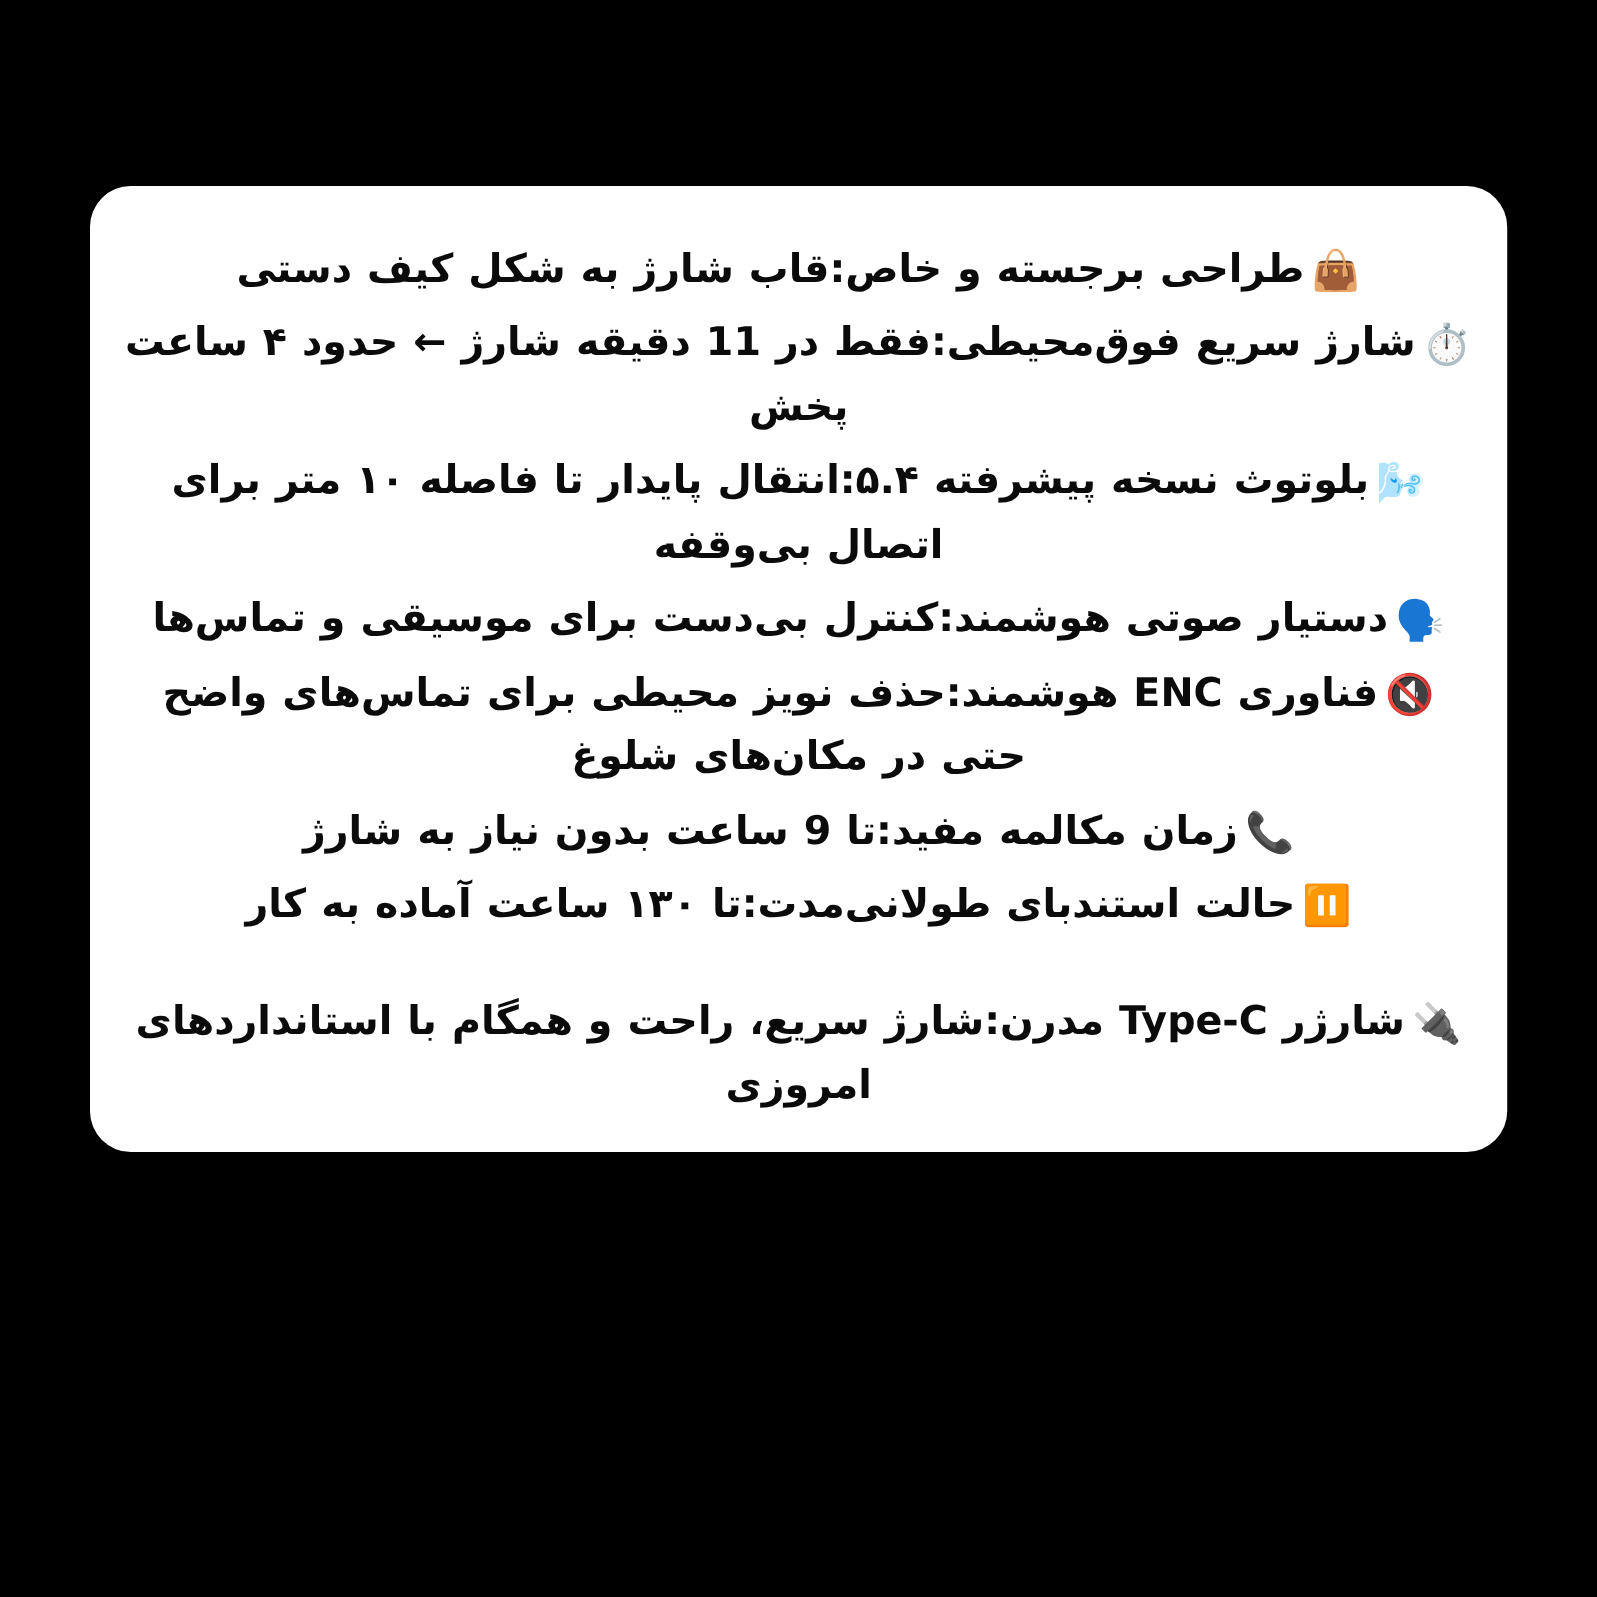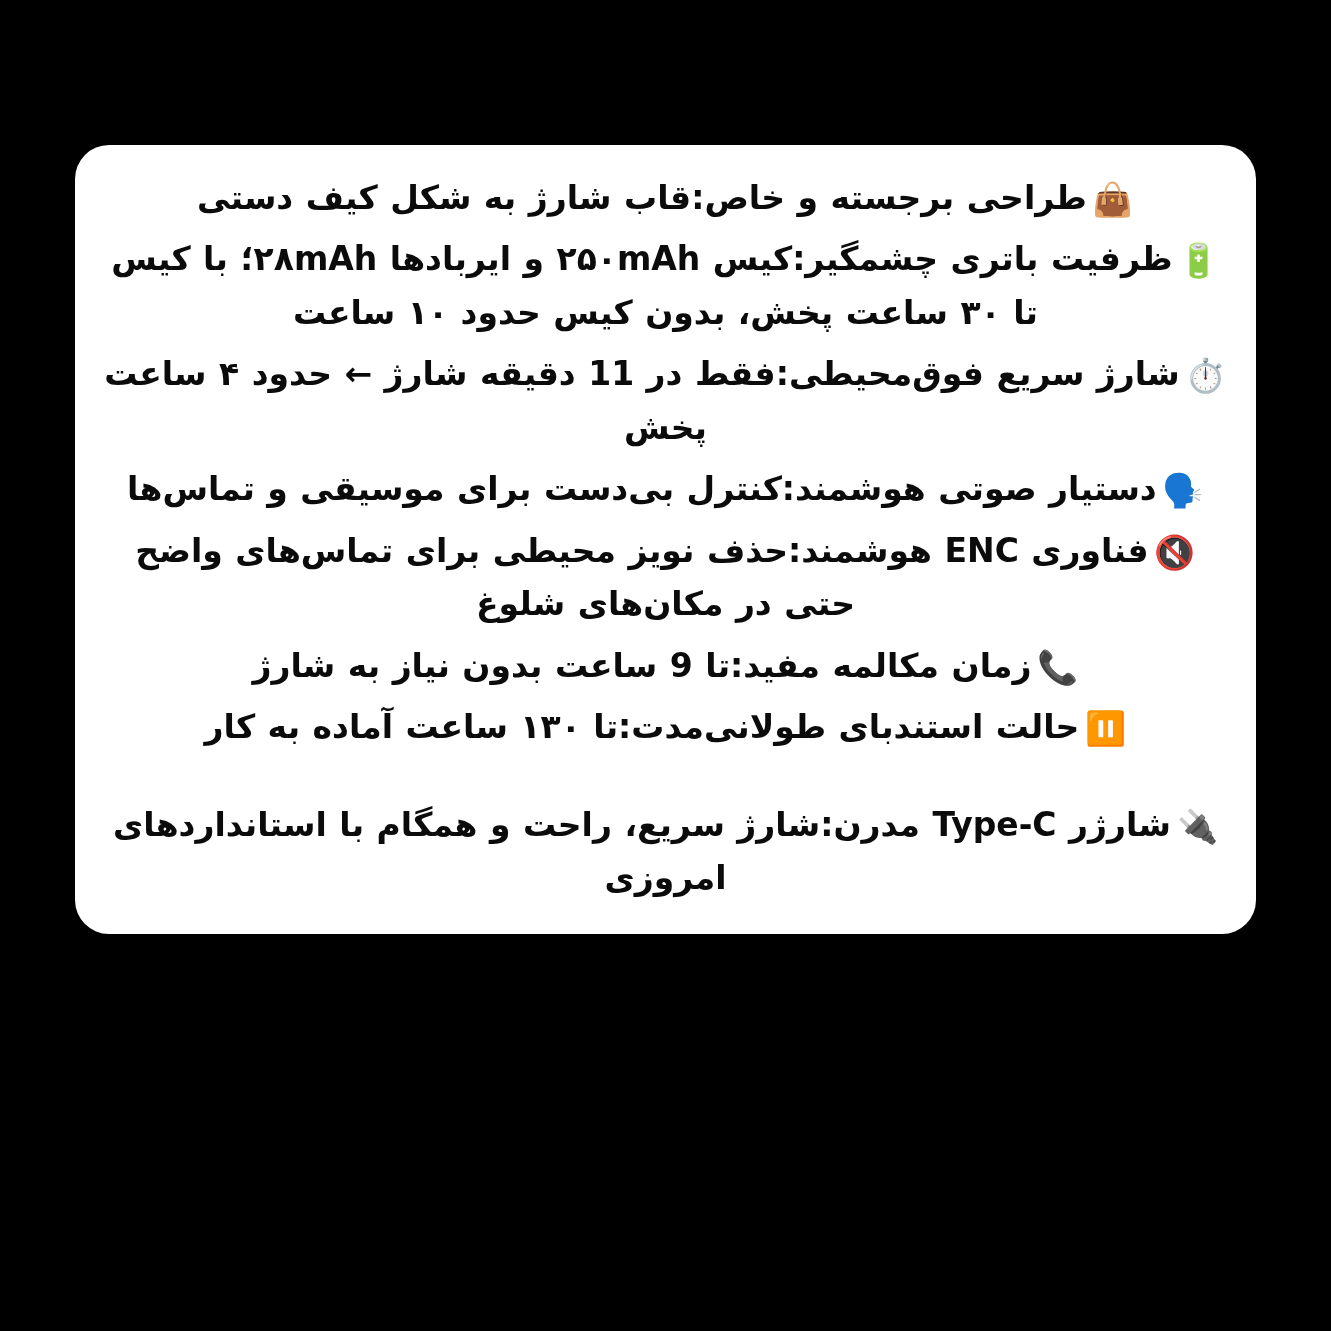--- a/index.html
+++ b/index.html
@@ -17,26 +17,26 @@
     position: relative;
     width: 1331px;
     height: 1331px;
     background: #000000;
     display: flex;
     align-items: flex-start;
     justify-content: center;
   }
   #card {
     position: absolute;
-    top: 145px;
+    top: 155px;
     left: 75px;
     width: 1181px;
     background: #ffffff;
     border-radius: 34px;
-    padding: 26px 26px 30px 26px;
+    padding: 42px 26px 30px 26px;
     box-sizing: border-box;
   }
   .feature-list {
     list-style: none;
     margin: 0;
     padding: 0;
   }
   .feature-item {
     direction: rtl;
     text-align: center;
@@ -74,28 +74,28 @@
 <body>
 
 <div id="stage">
   <div id="card">
     <ul class="feature-list">
 
       <li class="feature-item">
         <span class="emoji">👜</span><span class="label">طراحی برجسته و خاص</span><span class="sep">:</span><span class="value">قاب شارژ به شکل کیف دستی</span>
       </li>
 
-      <li class="feature-item">
-        <span class="emoji">🔋</span><span class="label">ظرفیت باتری چشمگیر</span><span class="sep">:</span><span class="value">کیس ۲۵۰mAh و ایربادها ۲۸mAh؛ با کیس تا ۳۰ ساعت پخش، بدون کیس حدود ۱۰ ساعت</span>
-      </li>
 
       <li class="feature-item">
         <span class="emoji">⏱️</span><span class="label">شارژ سریع فوق‌محیطی</span><span class="sep">:</span><span class="value">فقط در 11 دقیقه شارژ ←  حدود ۴ ساعت پخش</span>
       </li>
 
+      <li class="feature-item">
+        <span class="emoji">🌬️</span><span class="label">بلوتوث نسخه پیشرفته ۵.۴</span><span class="sep">:</span><span class="value">انتقال پایدار تا فاصله ۱۰ متر برای اتصال بی‌وقفه</span>
+      </li>
 
 
       <li class="feature-item">
         <span class="emoji">🗣️</span><span class="label">دستیار صوتی هوشمند</span><span class="sep">:</span><span class="value">کنترل بی‌دست برای موسیقی و تماس‌ها</span>
       </li>
 
       <li class="feature-item">
         <span class="emoji">🔇</span><span class="label">فناوری ENC هوشمند</span><span class="sep">:</span><span class="value">حذف نویز محیطی برای تماس‌های واضح حتی در مکان‌های شلوغ</span>
       </li>
 

